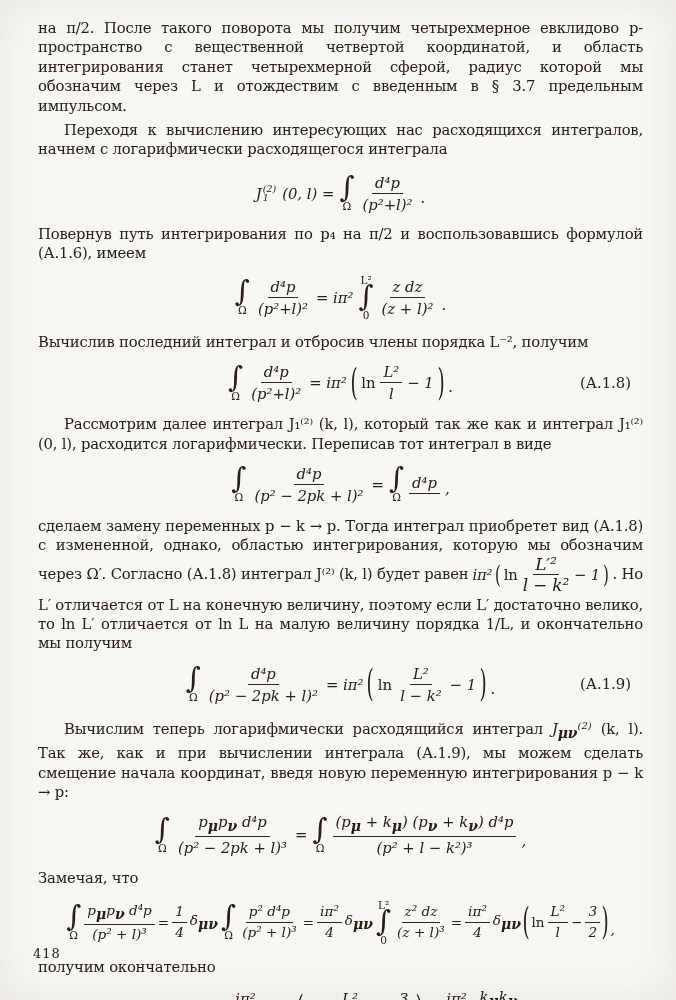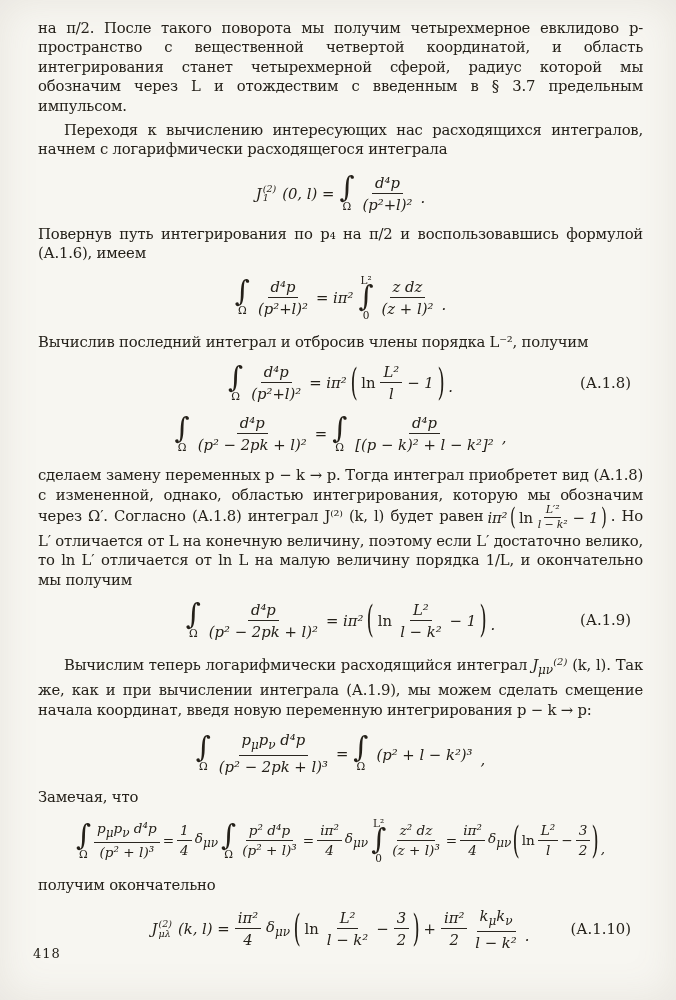--- a/index.html
+++ b/index.html
@@ -30,25 +30,25 @@
   .int{display:inline-flex;flex-direction:column;align-items:center;}
   .int .sign{font-size:29px;line-height:25px;font-style:normal;}
   .int .lim{font-size:10.5px;line-height:10px;font-style:normal;}
   .int .lim.up{margin-bottom:-1px;}
   .int .lim.low{margin-top:1px;}
   .bp{display:inline-block;font-size:37px;line-height:0;font-style:normal;transform:scaleX(.5);margin:0 -5px;}
   .jterm{display:inline-flex;align-items:center;}
   .stack{display:inline-flex;flex-direction:column;align-items:flex-start;font-size:9.5px;line-height:9.5px;font-style:italic;margin:0 1px;}
   .tail{align-self:flex-end;padding-bottom:7px;}
   .eqnum{position:absolute;right:17px;top:50%;transform:translateY(-50%);font-style:normal;letter-spacing:0;}
-  .fsub{font-size:12px;vertical-align:-4px;font-style:italic;letter-spacing:0;}
+  .fsub{font-size:14px;vertical-align:-4px;font-style:italic;letter-spacing:0;font-weight:bold;}
   .fsup{font-size:10px;vertical-align:5px;font-style:italic;letter-spacing:0;}
   
   .ifx{display:inline-flex;align-items:center;vertical-align:middle;font-style:italic;gap:3px;margin:0 4px;white-space:nowrap;}
-  .ifrac{display:inline-flex;flex-direction:column;align-items:center;font-size:11px;line-height:1.08;text-align:center;}
+  .ifrac{display:inline-flex;flex-direction:column;align-items:center;font-size:17px;line-height:1.08;text-align:center;}
   .ifrac .num{border-bottom:1px solid #2a2620;padding:0 2px 1px;}
   .ifrac .den{padding:1px 2px 0;}
   .ibp{display:inline-block;font-size:25px;line-height:0;font-style:normal;transform:scaleX(.6);margin:0 -2px;}
   .pageno{position:absolute;left:33px;top:946px;font-size:13px;letter-spacing:1px;}
 </style>
 </head>
 <body>
 
 <div class="page">
 <div class="content">
@@ -117,38 +117,38 @@
     <span class="frac">
       <span class="num">L²</span>
       <span class="den">l</span>
     </span>
     <span class="tok">− 1</span>
     <span class="bp">)</span>
     <span class="tail">.</span>
     <span class="eqnum">(А.1.8)</span>
   </div>
 
+  <p class="para indent">Рассмотрим далее интеграл J₁⁽²⁾ (k, l), который так же как и интеграл J₁⁽²⁾ (0, l), расходится логарифмически. Переписав тот интеграл в виде</p>
 
   <div class="eq">
     <span class="int">
       <span class="sign">∫</span>
       <span class="lim low">Ω</span>
     </span>
     <span class="frac">
       <span class="num">d⁴p</span>
       <span class="den">(p² − 2pk + l)²</span>
     </span>
     <span class="tok">=</span>
     <span class="int">
       <span class="sign">∫</span>
       <span class="lim low">Ω</span>
     </span>
     <span class="frac">
       <span class="num">d⁴p</span>
-      <span class="den">[(p − k)² + l − k²]²</span>
     </span>
     <span class="tail">,</span>
   </div>
 
   <p class="para"><span>сделаем замену переменных p − k → p. Тогда интеграл приобретет вид (А.1.8) с измененной, однако, областью интегрирования, которую мы обозначим через Ω′. Согласно (А.1.8) интеграл J⁽²⁾ (k, l) будет равен</span><span class="ifx">
           <span>iπ²</span>
           <span class="ibp">(</span>
           <span class="rm">ln</span>
           <span class="ifrac">
             <span class="num">L′²</span>
@@ -190,20 +190,21 @@
     <span class="frac">
       <span class="num"><span class="it">p</span><span class="fsub">μ</span><span class="it">p</span><span class="fsub">ν</span><span class="it"> d⁴p</span></span>
       <span class="den">(p² − 2pk + l)³</span>
     </span>
     <span class="tok">=</span>
     <span class="int">
       <span class="sign">∫</span>
       <span class="lim low">Ω</span>
     </span>
     <span class="frac">
+      <span class="num"><span class="it">(p</span><span class="fsub">μ</span><span class="it"> + k</span><span class="fsub">μ</span><span class="it">) (p</span><span class="fsub">ν</span><span class="it"> + k</span><span class="fsub">ν</span><span class="it">) d⁴p</span></span>
       <span class="den">(p² + l − k²)³</span>
     </span>
     <span class="tail">,</span>
   </div>
 
   <p class="para">Замечая, что</p>
 
   <div class="eq tight">
     <span class="int">
       <span class="sign">∫</span>

